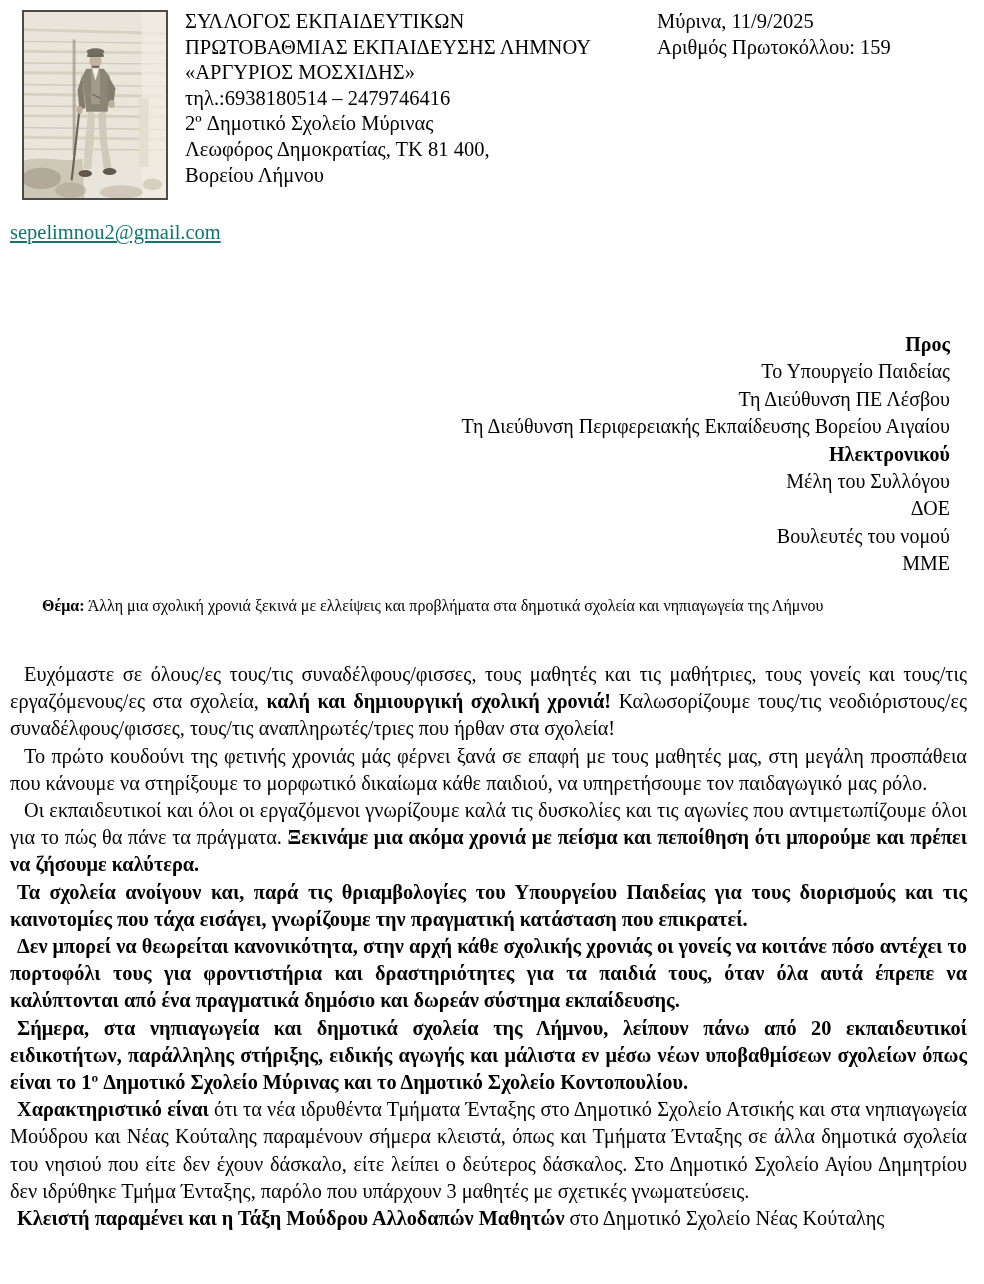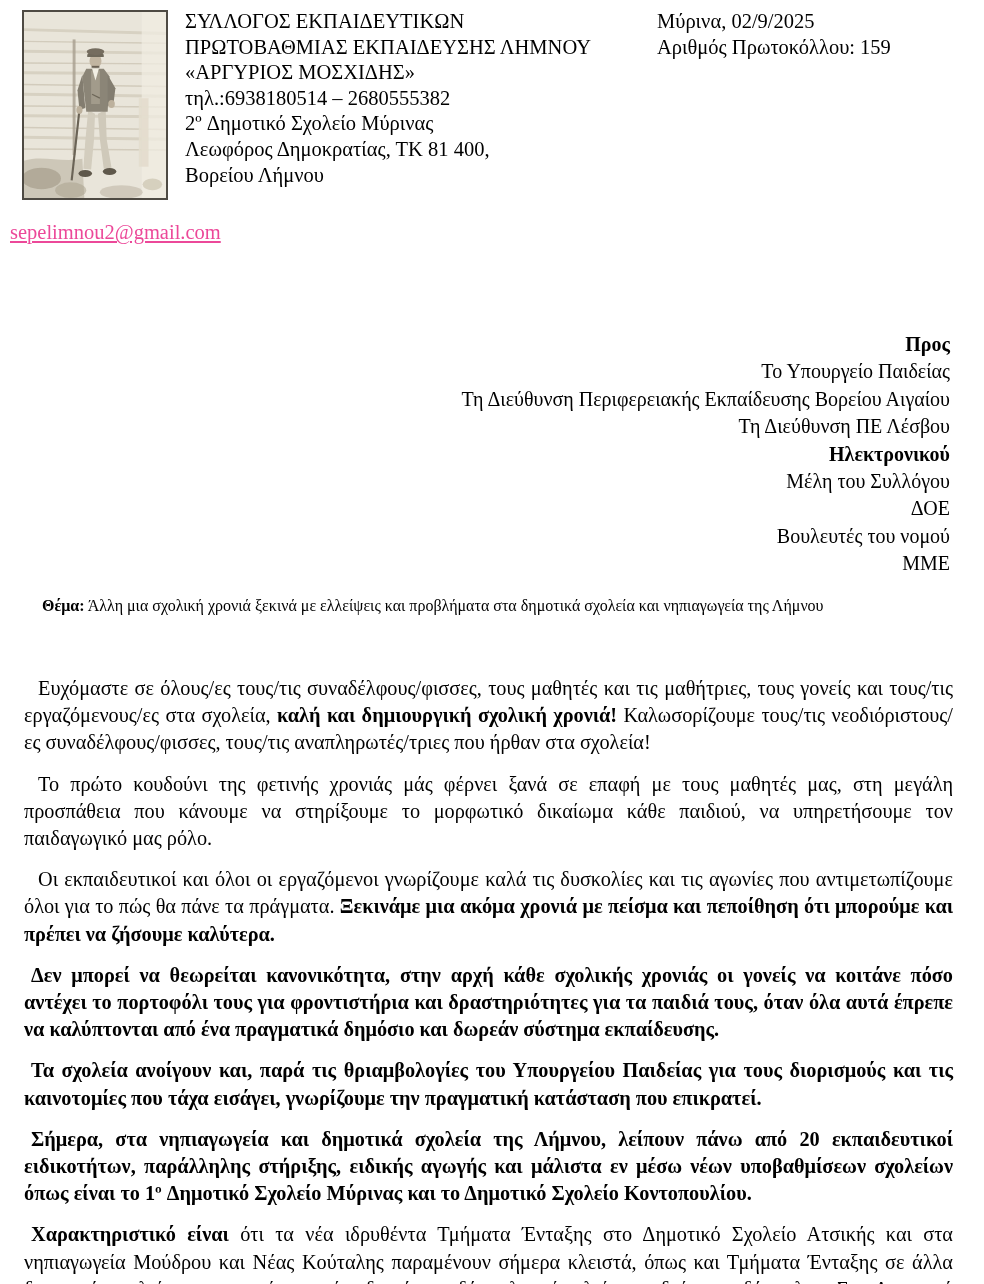--- a/index.html
+++ b/index.html
@@ -42,21 +42,21 @@
   .subject {
     position:absolute; left:28px; top:592px; width:957px;
     font-size:16px; line-height:27.5px; text-align:justify;
     text-indent:14px;
   }
 
   .letter-body {
     position:absolute; left:10px; top:661px; width:957px;
     font-size:20.3px; line-height:27.2px; text-align:justify;
   }
-  .letter-body p { margin:14px; text-indent:14px; }
+  .letter-body p { margin:0; text-indent:14px; }
   .letter-body p.tight { text-indent:7px; }
 </style>
 </head>
 <body>
 
 <div class="photo-frame">
   <svg viewBox="0 0 146 190" preserveAspectRatio="none" aria-hidden="true">
     <defs>
       <filter id="soften" x="-10%" y="-10%" width="120%" height="120%">
         <feGaussianBlur stdDeviation="0.7"></feGaussianBlur>
@@ -108,53 +108,53 @@
       <ellipse cx="90" cy="94" rx="3.4" ry="4" fill="#bdb19d"></ellipse>
       <ellipse cx="57" cy="100" rx="3.2" ry="4" fill="#bdb19d"></ellipse>
     </g>
   </svg>
 </div>
 
 <div class="org-block" id="org-lines">
     <div>ΣΥΛΛΟΓΟΣ ΕΚΠΑΙΔΕΥΤΙΚΩΝ</div>
     <div>ΠΡΩΤΟΒΑΘΜΙΑΣ ΕΚΠΑΙΔΕΥΣΗΣ ΛΗΜΝΟΥ</div>
     <div class="i">«ΑΡΓΥΡΙΟΣ ΜΟΣΧΙΔΗΣ»</div>
-    <div>τηλ.:6938180514 – 2680555382</div>
+    <div>τηλ.:6938180514 – 2479746416</div>
     <div>2º Δημοτικό Σχολείο Μύρινας</div>
     <div>Λεωφόρος Δημοκρατίας, ΤΚ 81 400,</div>
     <div>Βορείου Λήμνου</div>
   </div>
 
 <div class="date-block">
-  <div>Μύρινα,  02/9/2025</div>
+  <div>Μύρινα,  11/9/2025</div>
   <div>Αριθμός Πρωτοκόλλου: 159</div>
 </div>
 
 <div class="contact">
-  <a href="#" id="email-link" style="color: #ec4899;">sepelimnou2@gmail.com</a>
+  <a href="#" id="email-link" style="color: #0f766e;">sepelimnou2@gmail.com</a>
 </div>
 
 <div class="recipients" id="recipients">
     <div class="b">Προς</div>
     <div>Το Υπουργείο Παιδείας</div>
+    <div>Τη Διεύθυνση ΠΕ Λέσβου</div>
     <div>Τη Διεύθυνση Περιφερειακής Εκπαίδευσης Βορείου Αιγαίου</div>
-    <div>Τη Διεύθυνση ΠΕ Λέσβου</div>
     <div class="b">Ηλεκτρονικού</div>
     <div>Μέλη του Συλλόγου</div>
     <div>ΔΟΕ</div>
     <div>Βουλευτές του νομού</div>
     <div>ΜΜΕ</div>
   </div>
 
 <div class="subject">
   <span class="b">Θέμα:</span><span> Άλλη μια σχολική χρονιά ξεκινά με ελλείψεις και προβλήματα στα δημοτικά σχολεία και νηπιαγωγεία της Λήμνου</span>
 </div>
 
 <div class="letter-body" id="body-paragraphs">
     <p><span>Ευχόμαστε σε όλους/ες τους/τις συναδέλφους/φισσες, τους μαθητές και τις μαθήτριες, τους γονείς και τους/τις εργαζόμενους/ες στα σχολεία, </span><span class="b">καλή και δημιουργική σχολική χρονιά!</span><span> Καλωσορίζουμε τους/τις νεοδιόριστους/ες συναδέλφους/φισσες, τους/τις αναπληρωτές/τριες που ήρθαν στα σχολεία!</span></p>
     <p><span>Το πρώτο κουδούνι της φετινής χρονιάς μάς φέρνει ξανά σε επαφή με τους μαθητές μας, στη μεγάλη προσπάθεια που κάνουμε να στηρίξουμε το μορφωτικό δικαίωμα κάθε παιδιού, να υπηρετήσουμε τον παιδαγωγικό μας ρόλο.</span></p>
     <p><span>Οι εκπαιδευτικοί και όλοι οι εργαζόμενοι γνωρίζουμε καλά τις δυσκολίες και τις αγωνίες που αντιμετωπίζουμε όλοι για το πώς θα πάνε τα πράγματα. </span><span class="b">Ξεκινάμε μια ακόμα χρονιά με πείσμα και πεποίθηση ότι μπορούμε και πρέπει να ζήσουμε καλύτερα.</span></p>
+    <p class="tight"><span class="b">Τα σχολεία ανοίγουν και, παρά τις θριαμβολογίες του Υπουργείου Παιδείας για τους διορισμούς και τις καινοτομίες που τάχα εισάγει, γνωρίζουμε την πραγματική κατάσταση που επικρατεί.</span></p>
     <p class="tight"><span class="b">Δεν μπορεί να θεωρείται κανονικότητα, στην αρχή κάθε σχολικής χρονιάς οι γονείς να κοιτάνε πόσο αντέχει το πορτοφόλι τους για φροντιστήρια και δραστηριότητες για τα παιδιά τους, όταν όλα αυτά έπρεπε να καλύπτονται από ένα πραγματικά δημόσιο και δωρεάν σύστημα εκπαίδευσης.</span></p>
-    <p class="tight"><span class="b">Τα σχολεία ανοίγουν και, παρά τις θριαμβολογίες του Υπουργείου Παιδείας για τους διορισμούς και τις καινοτομίες που τάχα εισάγει, γνωρίζουμε την πραγματική κατάσταση που επικρατεί.</span></p>
     <p class="tight"><span class="b">Σήμερα, στα νηπιαγωγεία και δημοτικά σχολεία  της Λήμνου, λείπουν πάνω από 20 εκπαιδευτικοί ειδικοτήτων, παράλληλης στήριξης, ειδικής αγωγής και μάλιστα εν μέσω νέων υποβαθμίσεων σχολείων όπως είναι το 1º Δημοτικό Σχολείο Μύρινας και το Δημοτικό Σχολείο Κοντοπουλίου.</span></p>
     <p class="tight"><span class="b">Χαρακτηριστικό είναι</span><span> ότι τα νέα ιδρυθέντα Τμήματα Ένταξης στο Δημοτικό Σχολείο Ατσικής και στα νηπιαγωγεία Μούδρου και Νέας Κούταλης παραμένουν σήμερα κλειστά, όπως και Τμήματα Ένταξης σε άλλα δημοτικά σχολεία του νησιού που είτε δεν έχουν δάσκαλο, είτε λείπει ο δεύτερος δάσκαλος. Στο Δημοτικό Σχολείο Αγίου Δημητρίου δεν ιδρύθηκε Τμήμα Ένταξης, παρόλο που υπάρχουν 3 μαθητές με σχετικές γνωματεύσεις.</span></p>
     <p class="tight"><span class="b">Κλειστή παραμένει και η Τάξη Μούδρου Αλλοδαπών Μαθητών</span><span> στο Δημοτικό Σχολείο Νέας Κούταλης</span></p>
   </div>
 
 </body></html>

